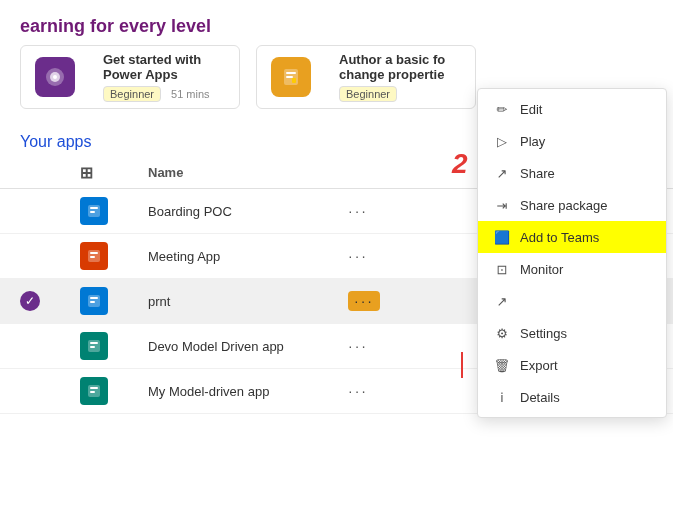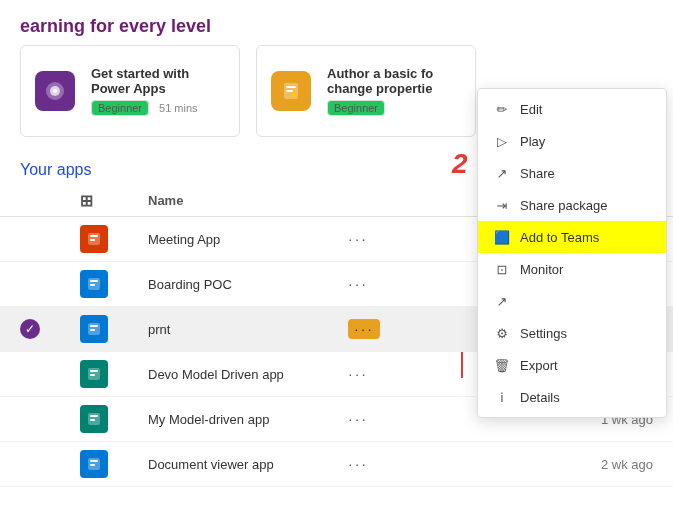--- a/index.html
+++ b/index.html
@@ -23,24 +23,24 @@
 
     .cards-row {
       display: flex;
       gap: 16px;
       padding: 0 20px 16px 20px;
     }
 
     .card {
       display: flex;
       align-items: center;
-      gap: 16px;
+      gap: 28px;
       border: 1px solid #e0e0e0;
       border-radius: 6px;
-      padding: 20px 14px;
+      padding: 6px 14px;
       width: 220px;
       background: #fff;
     }
 
     .card-icon {
       width: 40px;
       height: 40px;
       border-radius: 8px;
       display: flex;
       align-items: center;
@@ -68,21 +68,21 @@
       color: #333;
     }
 
     .card-badge-row {
       display: flex;
       align-items: center;
       gap: 10px;
     }
 
     .badge {
-      background: #22c55e;
+      background: #fef9c3;
       border: 1px solid #ddd;
       border-radius: 4px;
       padding: 1px 6px;
       font-size: 11px;
       color: #555;
     }
 
     .card-duration {
       font-size: 11px;
       color: #888;
@@ -290,41 +290,41 @@
         <span class="table-icon-header">⊞</span>
       </th>
       <th class="name-col">Name</th>
       <th></th>
       <th class="time-col"></th>
     </tr>
   </thead>
   <tbody id="apps-tbody">
   <tr>
         <td></td>
+        <td><span class="app-icon" style="background:#0078d4">
+    <svg width="14" height="14" viewBox="0 0 14 14" fill="none">
+      <rect x="1" y="1" width="12" height="12" rx="2" fill="white" opacity="0.3"></rect>
+      <rect x="3" y="3" width="8" height="2" rx="1" fill="white"></rect>
+      <rect x="3" y="7" width="5" height="2" rx="1" fill="white"></rect>
+    </svg>
+  </span></td>
+        <td>Boarding POC</td>
+        <td><span class="dots-normal">···</span></td>
+        <td class="time-col"><span class="time-ago"></span></td>
+      </tr>
+      <tr>
+        <td></td>
         <td><span class="app-icon" style="background:#d83b01">
     <svg width="14" height="14" viewBox="0 0 14 14" fill="none">
       <rect x="1" y="1" width="12" height="12" rx="2" fill="white" opacity="0.3"></rect>
       <rect x="3" y="3" width="8" height="2" rx="1" fill="white"></rect>
       <rect x="3" y="7" width="5" height="2" rx="1" fill="white"></rect>
     </svg>
   </span></td>
         <td>Meeting App</td>
-        <td><span class="dots-normal">···</span></td>
-        <td class="time-col"><span class="time-ago"></span></td>
-      </tr>
-      <tr>
-        <td></td>
-        <td><span class="app-icon" style="background:#0078d4">
-    <svg width="14" height="14" viewBox="0 0 14 14" fill="none">
-      <rect x="1" y="1" width="12" height="12" rx="2" fill="white" opacity="0.3"></rect>
-      <rect x="3" y="3" width="8" height="2" rx="1" fill="white"></rect>
-      <rect x="3" y="7" width="5" height="2" rx="1" fill="white"></rect>
-    </svg>
-  </span></td>
-        <td>Boarding POC</td>
         <td><span class="dots-normal">···</span></td>
         <td class="time-col"><span class="time-ago"></span></td>
       </tr>
       <tr class="highlighted">
         <td><span class="checked-icon">✓</span></td>
         <td><span class="app-icon" style="background:#0078d4">
     <svg width="14" height="14" viewBox="0 0 14 14" fill="none">
       <rect x="1" y="1" width="12" height="12" rx="2" fill="white" opacity="0.3"></rect>
       <rect x="3" y="3" width="8" height="2" rx="1" fill="white"></rect>
       <rect x="3" y="7" width="5" height="2" rx="1" fill="white"></rect>
@@ -353,33 +353,20 @@
     <svg width="14" height="14" viewBox="0 0 14 14" fill="none">
       <rect x="1" y="1" width="12" height="12" rx="2" fill="white" opacity="0.3"></rect>
       <rect x="3" y="3" width="8" height="2" rx="1" fill="white"></rect>
       <rect x="3" y="7" width="5" height="2" rx="1" fill="white"></rect>
     </svg>
   </span></td>
         <td>My Model-driven app</td>
         <td><span class="dots-normal">···</span></td>
         <td class="time-col"><span class="time-ago">1 wk ago</span></td>
       </tr>
-      <tr>
-        <td></td>
-        <td><span class="app-icon" style="background:#0078d4">
-    <svg width="14" height="14" viewBox="0 0 14 14" fill="none">
-      <rect x="1" y="1" width="12" height="12" rx="2" fill="white" opacity="0.3"></rect>
-      <rect x="3" y="3" width="8" height="2" rx="1" fill="white"></rect>
-      <rect x="3" y="7" width="5" height="2" rx="1" fill="white"></rect>
-    </svg>
-  </span></td>
-        <td>Document viewer app</td>
-        <td><span class="dots-normal">···</span></td>
-        <td class="time-col"><span class="time-ago">2 wk ago</span></td>
-      </tr>
     </tbody>
 </table>
 
 <div class="context-menu" id="context-menu">
 <div class="menu-item">
       <span class="menu-icon">✏</span>
       <span>Edit</span>
     </div>
     <div class="menu-item">
       <span class="menu-icon">▷</span>

